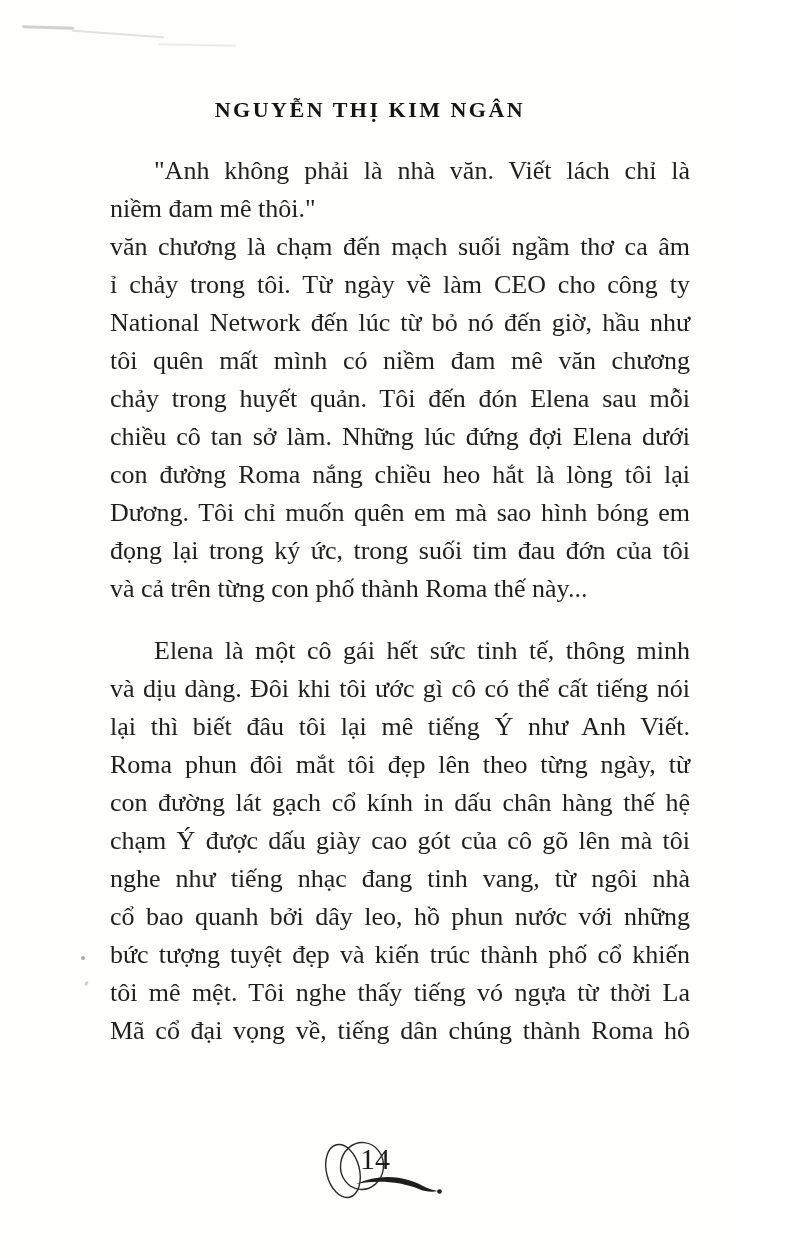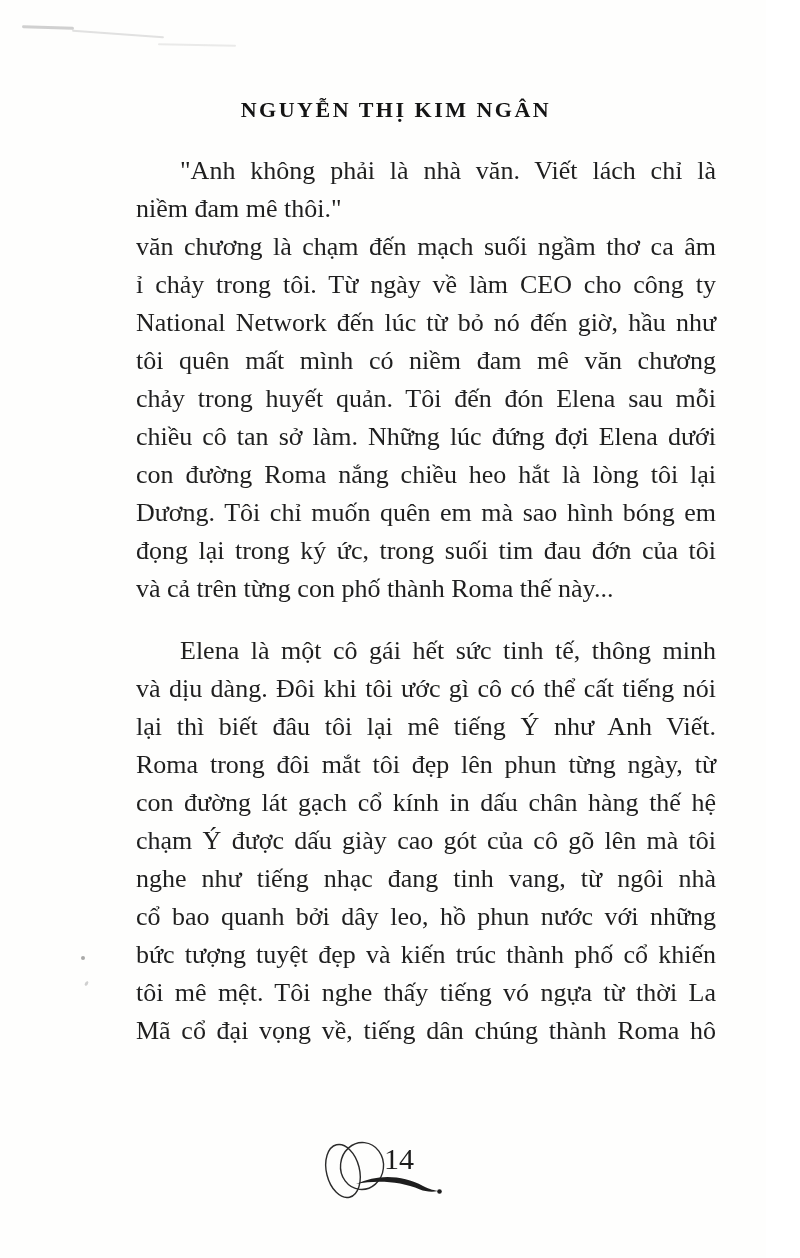--- a/index.html
+++ b/index.html
@@ -4,21 +4,20 @@
 <style>
   html,body{margin:0;padding:0;background:#ffffff;}
   .page{
     position:relative;
     width:740px;
     height:1258px;
     background:#fefefd;
     overflow:hidden;
     font-family:"Liberation Serif","DejaVu Serif",serif;
     color:#1f1f1f;
-    padding-left:26px;
   }
   
   .running-header{
     padding-top:96px;
     text-align:center;
     font-size:22px;
     font-weight:bold;
     letter-spacing:2.5px;
     line-height:28px;
     color:#141414;
@@ -43,21 +42,21 @@
   
   .footer-ornament{
     position:absolute;
     left:320px;
     top:1138px;
     width:130px;
     height:68px;
   }
   .page-number{
     position:absolute;
-    left:384px;
+    left:360px;
     top:1142px;
     font-size:30px;
     line-height:34px;
     color:#1c1c1c;
   }
   
   .artifact{position:absolute;border-radius:2px;pointer-events:none;}
   .a1{left:22px;top:26px;width:52px;height:3px;background:#9a9a9a;opacity:.45;transform:rotate(2deg);}
   .a2{left:72px;top:33px;width:92px;height:2px;background:#ababab;opacity:.35;transform:rotate(4deg);}
   .a3{left:158px;top:44px;width:78px;height:2px;background:#bcbcbc;opacity:.3;transform:rotate(1deg);}
@@ -91,21 +90,21 @@
         <div class="line">chiều cô tan sở làm. Những lúc đứng đợi Elena dưới</div>
         <div class="line">con đường Roma nắng chiều heo hắt là lòng tôi lại</div>
         <div class="line">Dương. Tôi chỉ muốn quên em mà sao hình bóng em</div>
         <div class="line">đọng lại trong ký ức, trong suối tim đau đớn của tôi</div>
         <div class="line para-end">và cả trên từng con phố thành Roma thế này...</div>
       </div>
       <div class="paragraph section-break">
         <div class="line first-indent">Elena là một cô gái hết sức tinh tế, thông minh</div>
         <div class="line">và dịu dàng. Đôi khi tôi ước gì cô có thể cất tiếng nói</div>
         <div class="line">lại thì biết đâu tôi lại mê tiếng Ý như Anh Viết.</div>
-        <div class="line">Roma trong đôi mắt tôi đẹp lên phun từng ngày, từ</div>
+        <div class="line">Roma phun đôi mắt tôi đẹp lên theo từng ngày, từ</div>
         <div class="line">con đường lát gạch cổ kính in dấu chân hàng thế hệ</div>
         <div class="line">chạm Ý được dấu giày cao gót của cô gõ lên mà tôi</div>
         <div class="line">nghe như tiếng nhạc đang tinh vang, từ ngôi nhà</div>
         <div class="line">cổ bao quanh bởi dây leo, hồ phun nước với những</div>
         <div class="line">bức tượng tuyệt đẹp và kiến trúc thành phố cổ khiến</div>
         <div class="line">tôi mê mệt. Tôi nghe thấy tiếng vó ngựa từ thời La</div>
         <div class="line">Mã cổ đại vọng về, tiếng dân chúng thành Roma hô</div>
       </div>
     </div>
 

